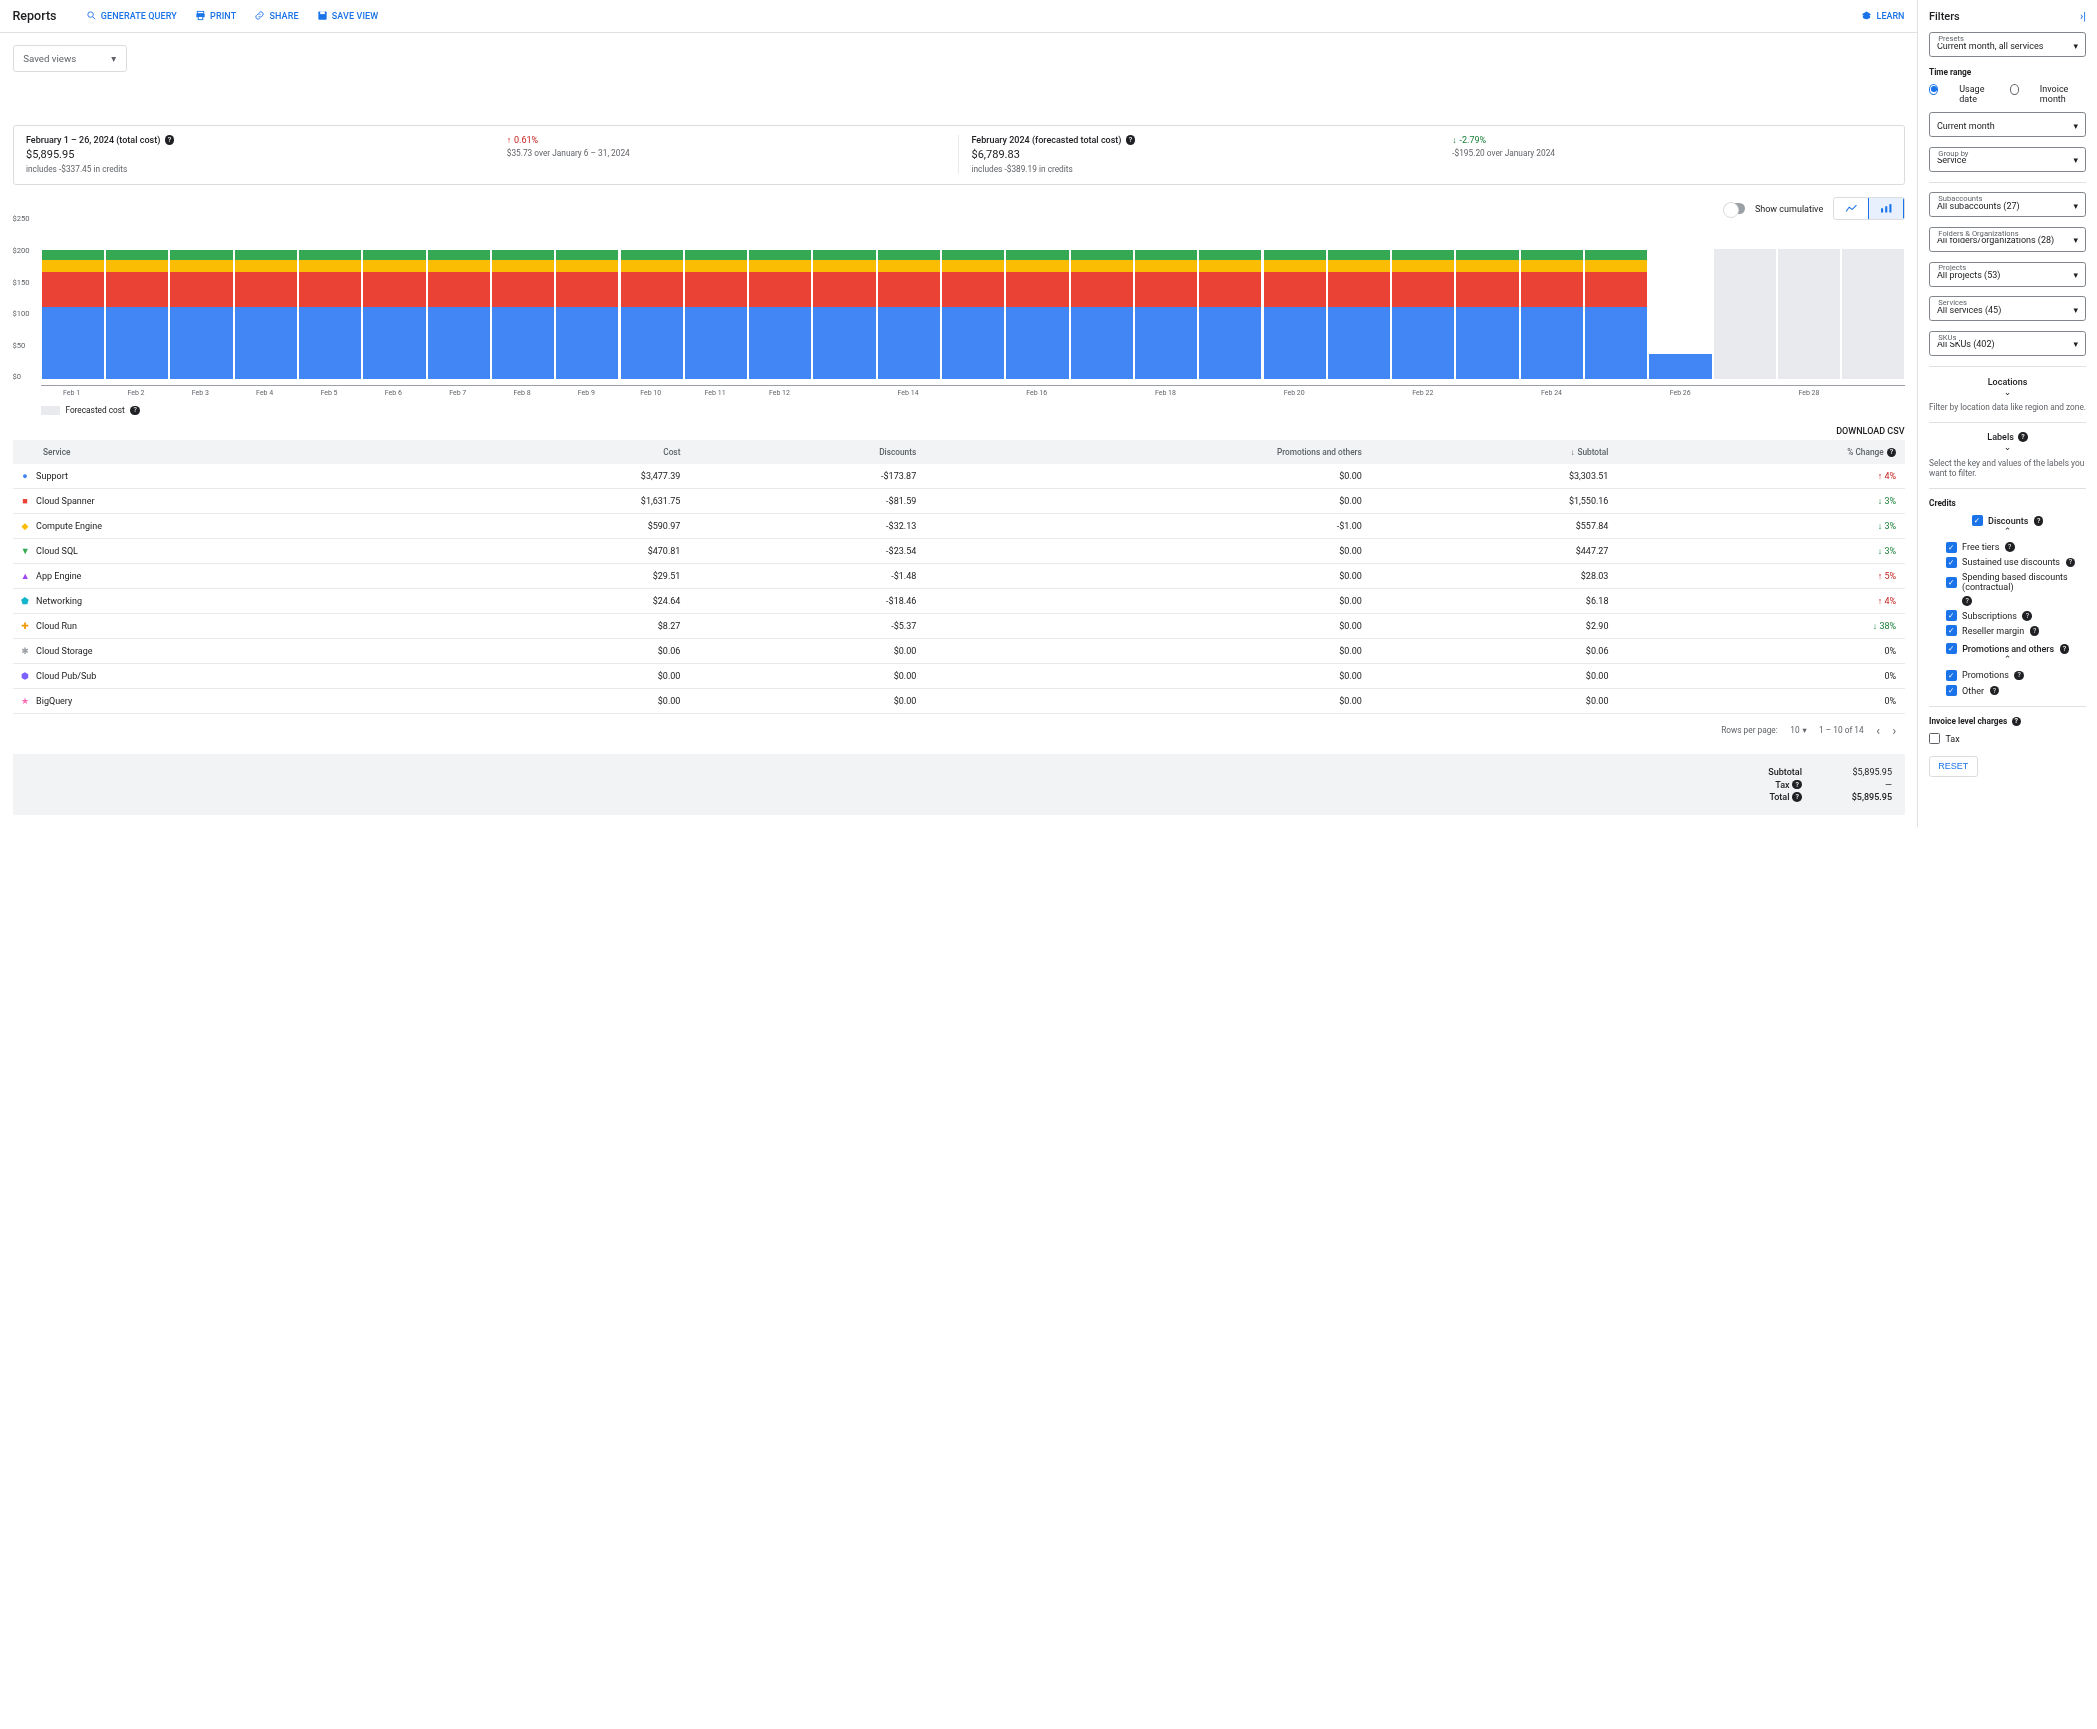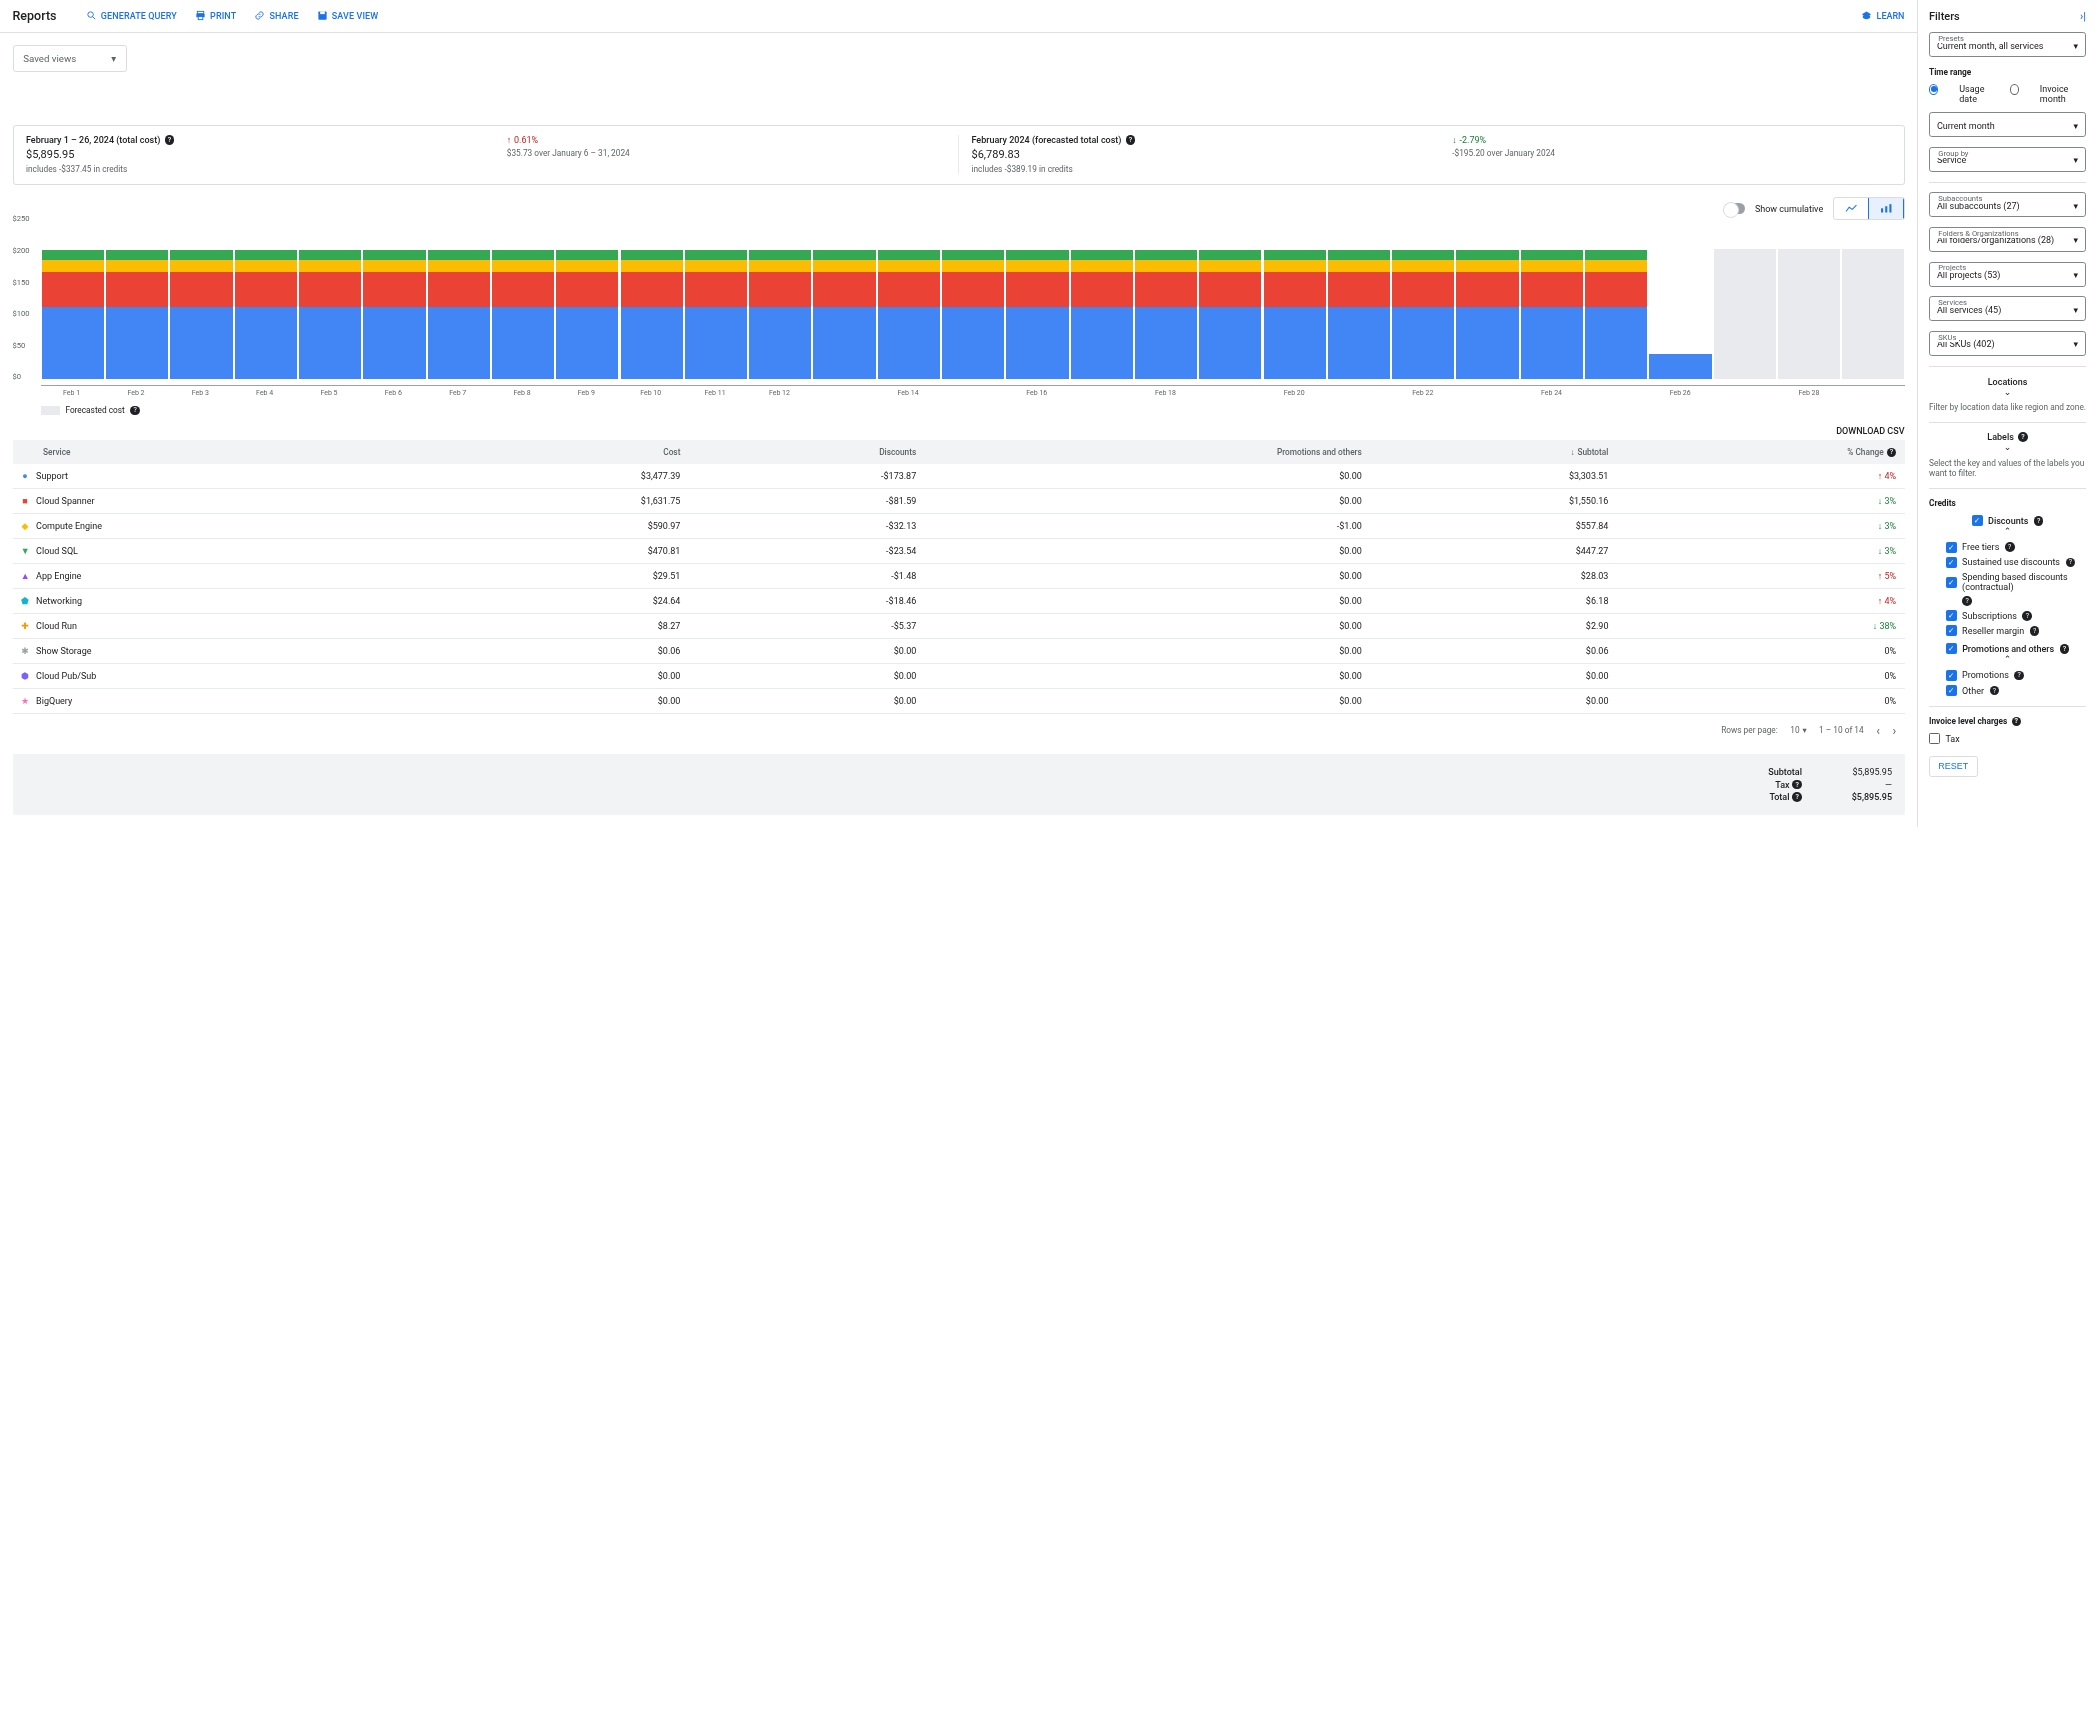--- a/index.html
+++ b/index.html
@@ -520,21 +520,21 @@
               <td>$8.27</td>
               <td>-$5.37</td>
               <td>$0.00</td>
               <td>$2.90</td>
               <td class="chg-down">↓ 38%</td>
             </tr>
             <tr>
               <td>
                 <div class="svc-cell">
                   <span class="svc-marker" style="color:#9aa0a6">✱</span>
-                  <span>Show Storage</span>
+                  <span>Cloud Storage</span>
                 </div>
               </td>
               <td>$0.06</td>
               <td>$0.00</td>
               <td>$0.00</td>
               <td>$0.06</td>
               <td class="">0%</td>
             </tr>
             <tr>
               <td>

